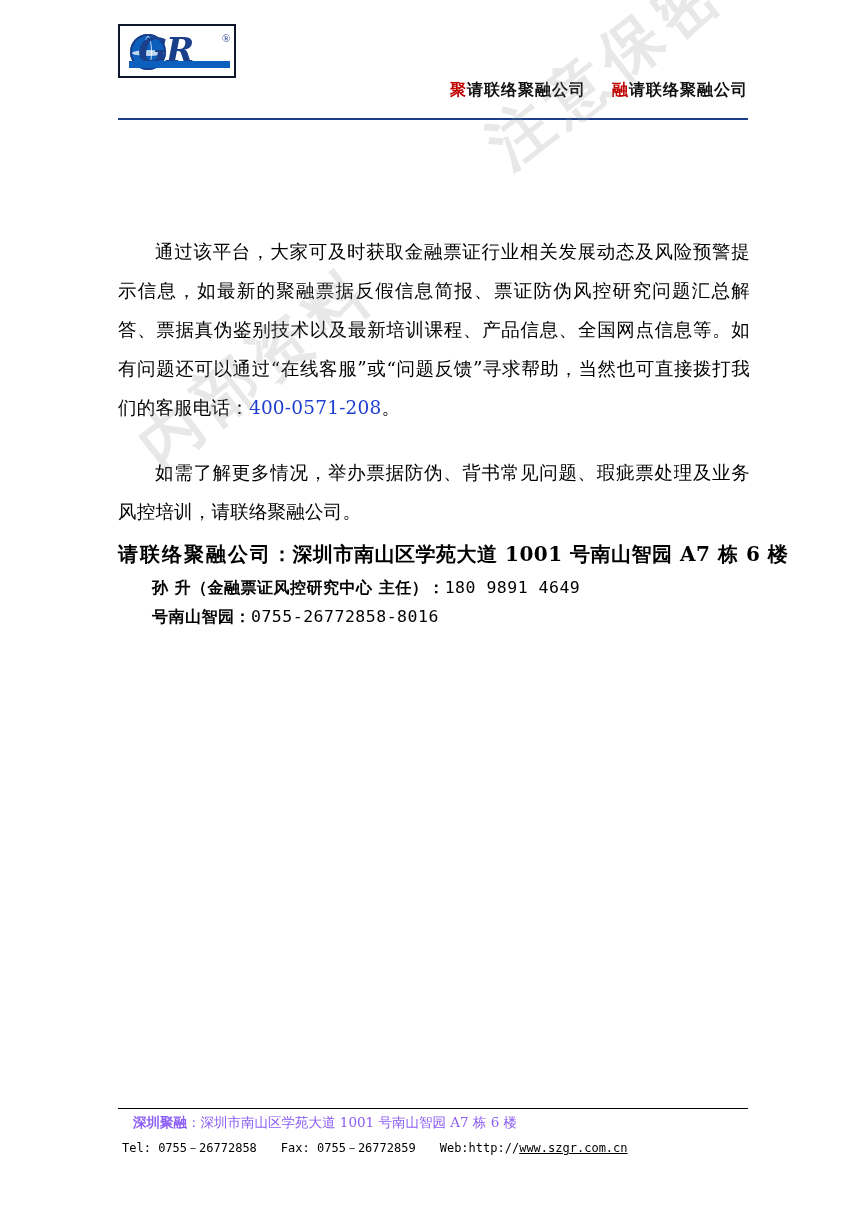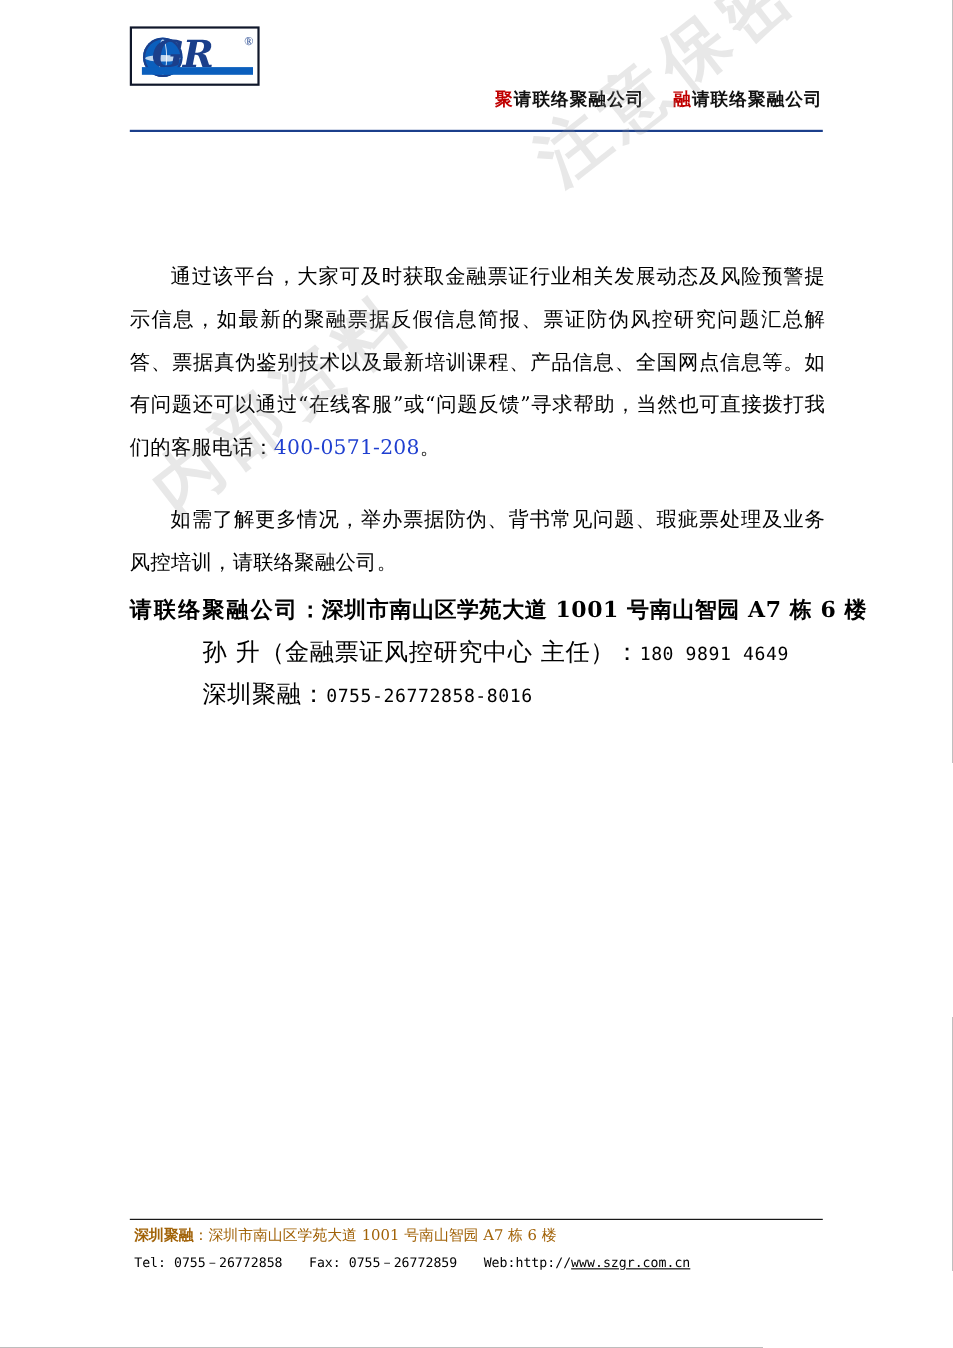--- a/index.html
+++ b/index.html
@@ -192,23 +192,22 @@
   .contact-line {
     font-family: "DejaVu Sans Mono", monospace;
     font-size: 16.5px;
     color: #000000;
     margin: 0 0 8px 34px;
     letter-spacing: 0.5px;
     white-space: nowrap;
   }
   .contact-line .cn {
     font-family: "DejaVu Serif", serif;
-    font-weight: normal;
-    font-size: 22px;
-    margin-left: 32px;
+    font-weight: bold;
+    font-size: 16px;
   }
 
   
   .footer-rule {
     position: absolute;
     left: 118px;
     top: 1108px;
     width: 630px;
     height: 0;
     border-top: 1.5px solid #000000;
@@ -217,23 +216,24 @@
   .footer {
     position: absolute;
     left: 122px;
     top: 1114px;
     width: 640px;
     z-index: 2;
     font-family: "DejaVu Serif", serif;
   }
   .footer-line1 {
     font-size: 13.5px;
-    color: #a16207;
+    color: #8b5cf6;
     margin-bottom: 8px;
     white-space: nowrap;
+    margin-left: 11px;
   }
   .footer-line1 .bold { font-weight: bold; }
   .footer-line2 {
     font-family: "DejaVu Sans Mono", monospace;
     font-size: 12px;
     color: #000000;
     white-space: nowrap;
   }
   .footer-line2 .sp { display: inline-block; width: 24px; }
   .footer-line2 .ul { text-decoration: underline; }
@@ -266,21 +266,21 @@
   <div class="content">
 
     <p class="para"><span>通过该平台，大家可及时获取金融票证行业相关发展动态及风险预警提示信息，如最新的聚融票据反假信息简报、票证防伪风控研究问题汇总解答、票据真伪鉴别技术以及最新培训课程、产品信息、全国网点信息等。如有问题还可以通过“在线客服”或“问题反馈”寻求帮助，当然也可直接拨打我们的客服电话：</span><span class="phone-link">400-0571-208</span><span>。</span></p>
 
     <p class="para tight">如需了解更多情况，举办票据防伪、背书常见问题、瑕疵票处理及业务风控培训，请联络聚融公司。</p>
 
     <div class="addr-line"><span class="head">请联络聚融公司</span><span>：深圳市南山区学苑大道 1001 号南山智园 A7 栋 6 楼</span></div>
 
     <div class="contact-line"><span class="cn">孙 升（金融票证风控研究中心 主任）：</span><span>180 9891 4649</span></div>
 
-    <div class="contact-line"><span class="cn">深圳聚融：</span><span>0755-26772858-8016</span></div>
+    <div class="contact-line"><span class="cn">号南山智园：</span><span>0755-26772858-8016</span></div>
 
   </div>
 
   <div class="footer-rule"></div>
   <div class="footer">
     <div class="footer-line1"><span class="bold">深圳聚融</span><span>：深圳市南山区学苑大道 1001 号南山智园 A7 栋 6 楼</span></div>
     <div class="footer-line2"><span>Tel:</span>&nbsp;<span>0755－26772858</span><span class="sp"></span><span>Fax:</span>&nbsp;<span>0755－26772859</span><span class="sp"></span><span>Web:http://</span><span class="ul">www.szgr.com.cn</span></div>
   </div>
 
 </div>

